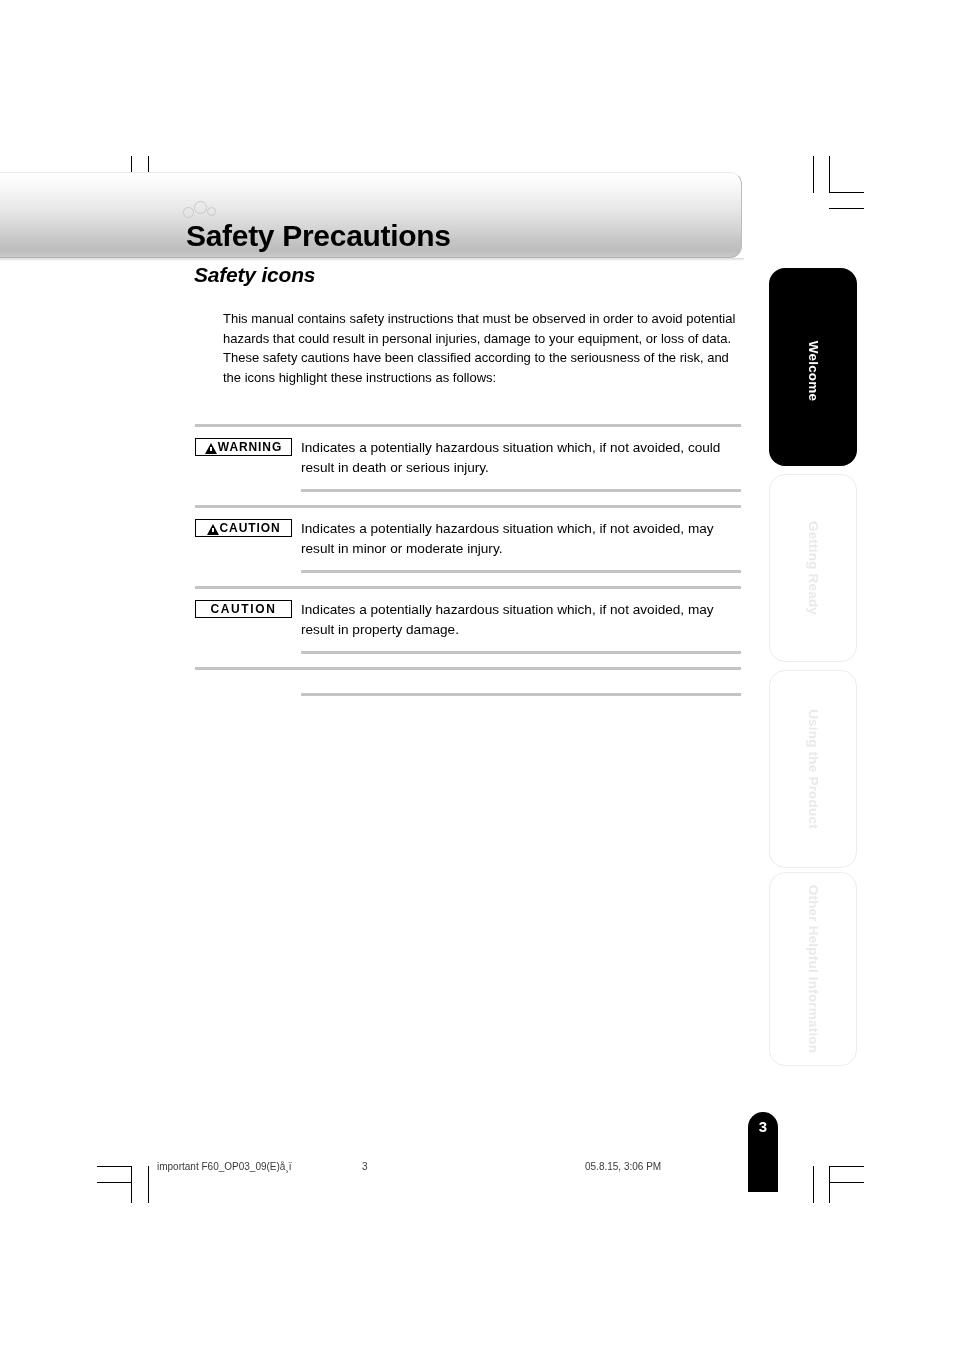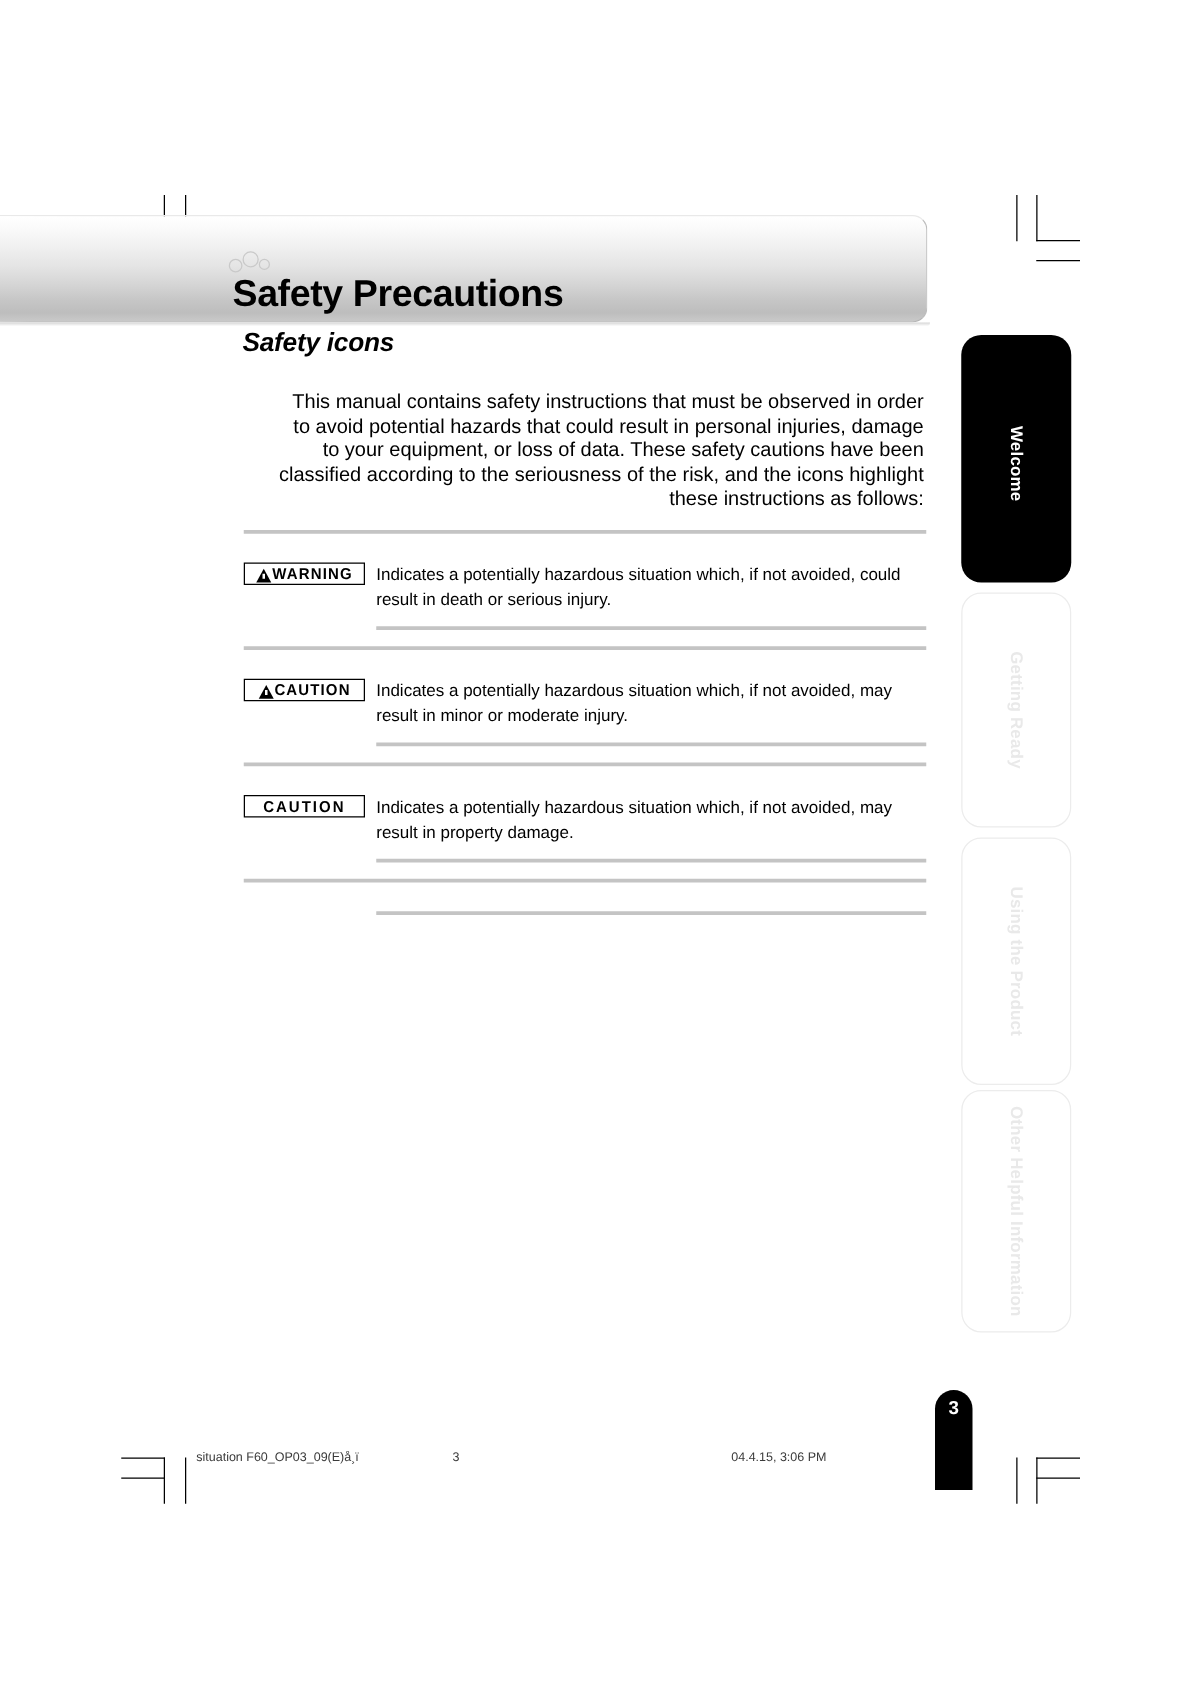--- a/index.html
+++ b/index.html
@@ -104,24 +104,24 @@
     white-space: nowrap;
     font-style: italic;
   }
 
   
   #intro {
     position: absolute;
     left: 223px;
     top: 296px;
     width: 516px;
-    font-size: 16px;
+    font-size: 13px;
     line-height: 19.5px;
     color: #000;
-    text-align: right;
+    text-align: left;
   }
 
   
   #icon-table {
     position: absolute;
     left: 195px;
     top: 424px;
     width: 546px;
   }
   .rule-full {
@@ -131,21 +131,20 @@
   }
   .rule-indent {
     margin-left: 106px;
     width: 440px;
     height: 3px;
     background: #c4c4c4;
   }
   .icon-row {
     display: flex;
     align-items: flex-start;
-    margin-top: 12px;
   }
   .icon-cell {
     width: 106px;
     flex: 0 0 106px;
     display: flex;
     align-items: flex-start;
     justify-content: flex-start;
     box-sizing: border-box;
   }
   .desc-cell {
@@ -395,18 +394,18 @@
   </div>
   <div id="tab-3" class="side-tab inactive">
     <span class="tab-label">Other Helpful Information</span>
   </div>
 
   <div id="page-tab">
     <span class="pnum">3</span>
   </div>
 
   <div id="footer">
-    <span class="f-file">situation F60_OP03_09(E)å¸ï</span>
+    <span class="f-file">important F60_OP03_09(E)å¸ï</span>
     <span class="f-page">3</span>
-    <span class="f-date">04.4.15, 3:06 PM</span>
+    <span class="f-date">05.8.15, 3:06 PM</span>
   </div>
 
 </div>
 
 </body></html>

